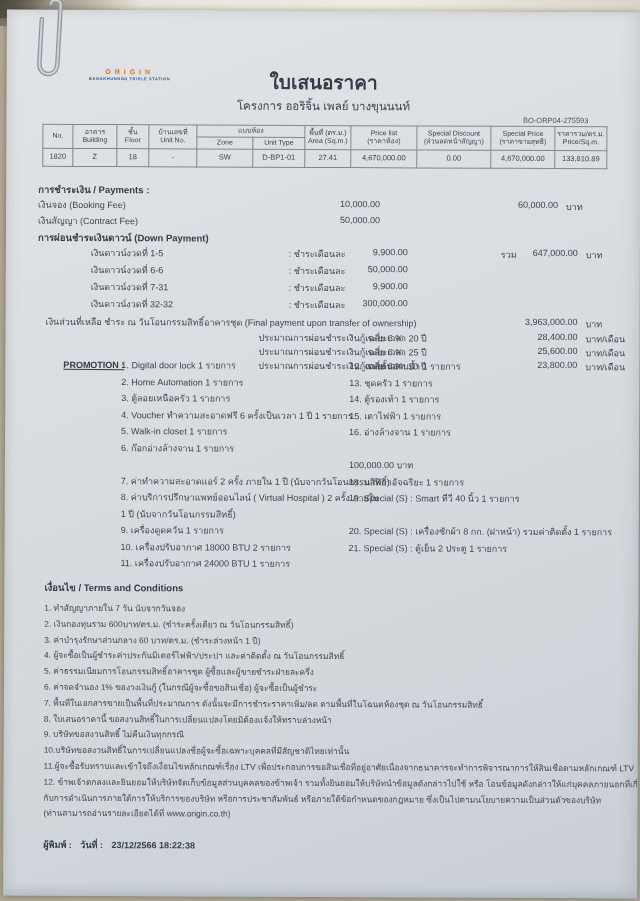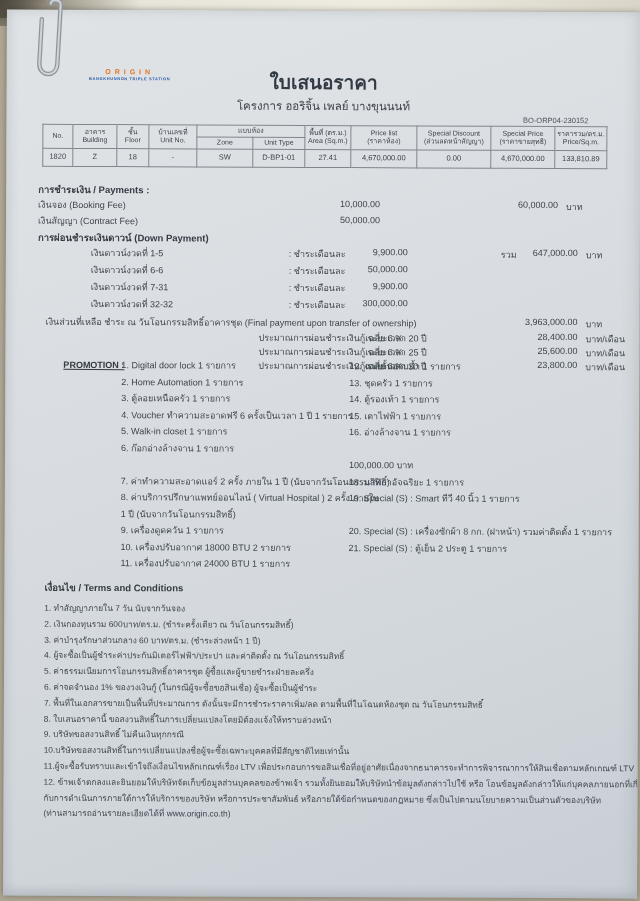--- a/index.html
+++ b/index.html
@@ -85,21 +85,21 @@
     <path d="M16 6 C16 1 26 1 26 7 L26 66 C26 80 8 80 8 66 L8 22" fill="none" stroke="#8f959c" stroke-width="4.5" stroke-linecap="round" transform="rotate(3 20 40)"></path>
     <path d="M16 6 C16 1 26 1 26 7 L26 66 C26 80 8 80 8 66 L8 22" fill="none" stroke="#cfd3d8" stroke-width="2" stroke-linecap="round" transform="rotate(3 20 40)"></path>
   </svg>
 
   <div class="logo">
     <div class="logo-origin">ORIGIN</div>
     <div class="logo-tag">BANGKHUNNON TRIPLE STATION</div>
   </div>
   <div class="title">ใบเสนอราคา</div>
   <div class="subtitle">โครงการ  ออริจิ้น เพลย์ บางขุนนนท์</div>
-  <div class="docno">BO-ORP04-230152</div>
+  <div class="docno">BO-ORP04-275593</div>
 
   <table class="unit">
     <colgroup>
       <col style="width:30px">
         <col style="width:44px">
         <col style="width:32px">
         <col style="width:48px">
       <col style="width:56px">
         <col style="width:52px">
         <col style="width:46px">
@@ -299,14 +299,19 @@
     <div class="t-line">7. พื้นที่ในเอกสารขายเป็นพื้นที่ประมาณการ ดังนั้นจะมีการชำระราคาเพิ่ม/ลด ตามพื้นที่ในโฉนดห้องชุด ณ วันโอนกรรมสิทธิ์</div>
     <div class="t-line">8. ใบเสนอราคานี้ ขอสงวนสิทธิ์ในการเปลี่ยนแปลงโดยมิต้องแจ้งให้ทราบล่วงหน้า</div>
     <div class="t-line">9. บริษัทขอสงวนสิทธิ์ ไม่คืนเงินทุกกรณี</div>
     <div class="t-line">10.บริษัทขอสงวนสิทธิ์ในการเปลี่ยนแปลงชื่อผู้จะซื้อเฉพาะบุคคลที่มีสัญชาติไทยเท่านั้น</div>
     <div class="t-line">11.ผู้จะซื้อรับทราบและเข้าใจถึงเงื่อนไขหลักเกณฑ์เรื่อง LTV เพื่อประกอบการขอสินเชื่อที่อยู่อาศัยเนื่องจากธนาคารจะทำการพิจารณาการให้สินเชื่อตามหลักเกณฑ์ LTV</div>
     <div class="t-line">12. ข้าพเจ้าตกลงและยินยอมให้บริษัทจัดเก็บข้อมูลส่วนบุคคลของข้าพเจ้า รวมทั้งยินยอมให้บริษัทนำข้อมูลดังกล่าวไปใช้ หรือ โอนข้อมูลดังกล่าวให้แก่บุคคลภายนอกที่เกี่ยวข้อง</div>
     <div class="t-line">กับการดำเนินการภายใต้การให้บริการของบริษัท หรือการประชาสัมพันธ์ หรือภายใต้ข้อกำหนดของกฎหมาย ซึ่งเป็นไปตามนโยบายความเป็นส่วนตัวของบริษัท</div>
     <div class="t-line">(ท่านสามารถอ่านรายละเอียดได้ที่ www.origin.co.th)</div>
   </div>
 
+  <div class="footer">
+    <span>ผู้พิมพ์ :</span>
+    <span>วันที่ :</span>
+    <span>23/12/2566 18:22:38</span>
+  </div>
 
 </div>
 
 </body></html>

